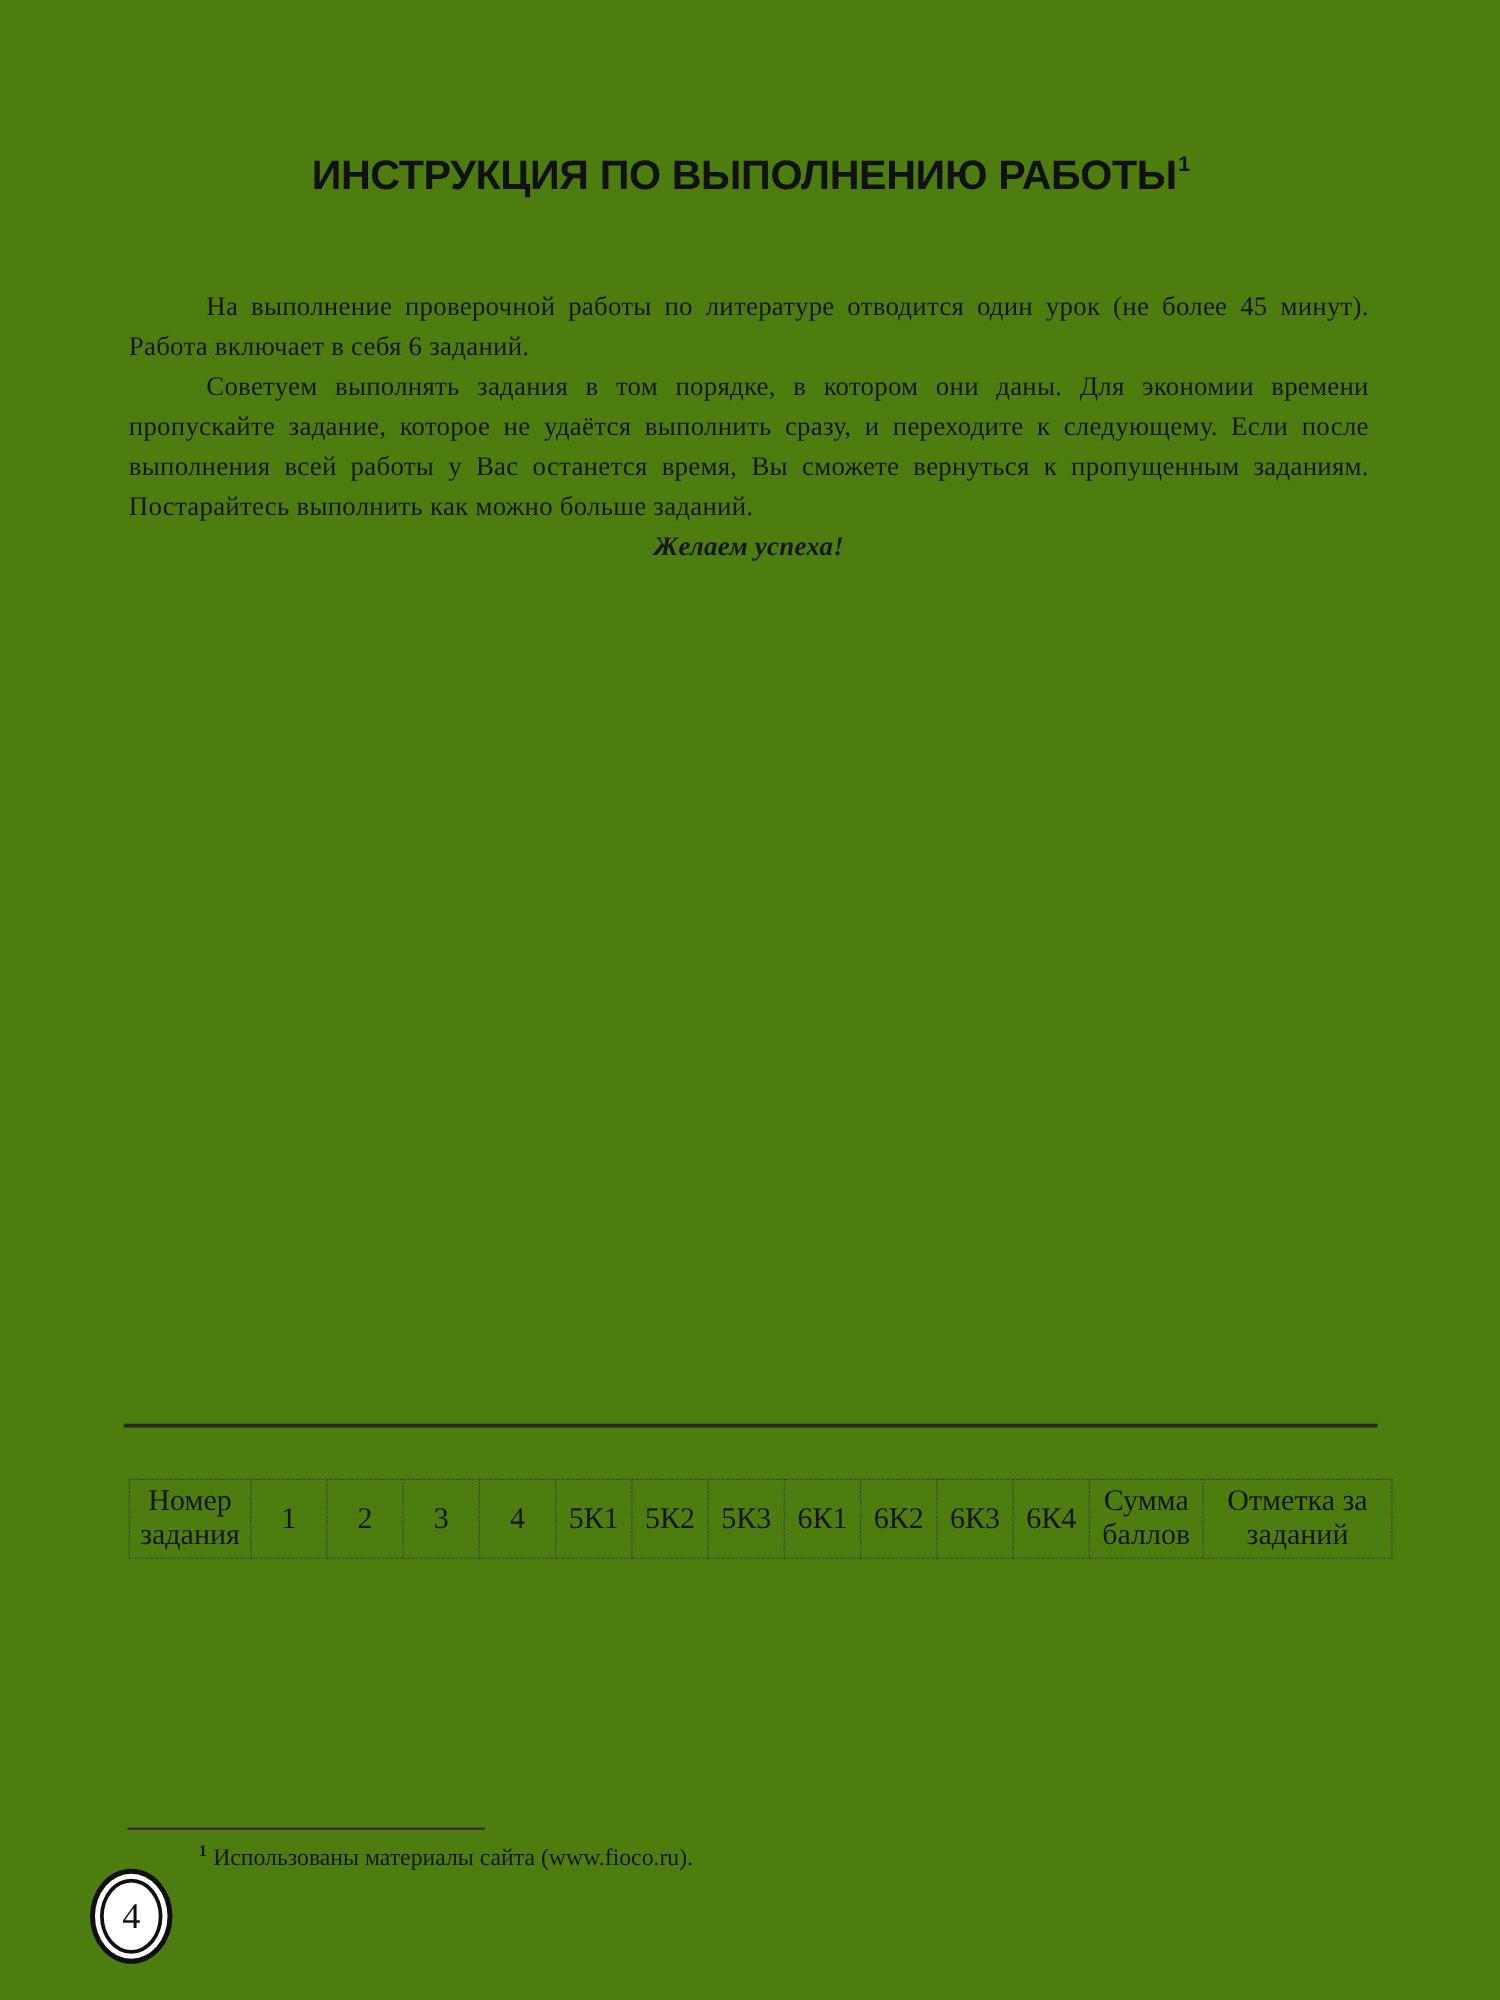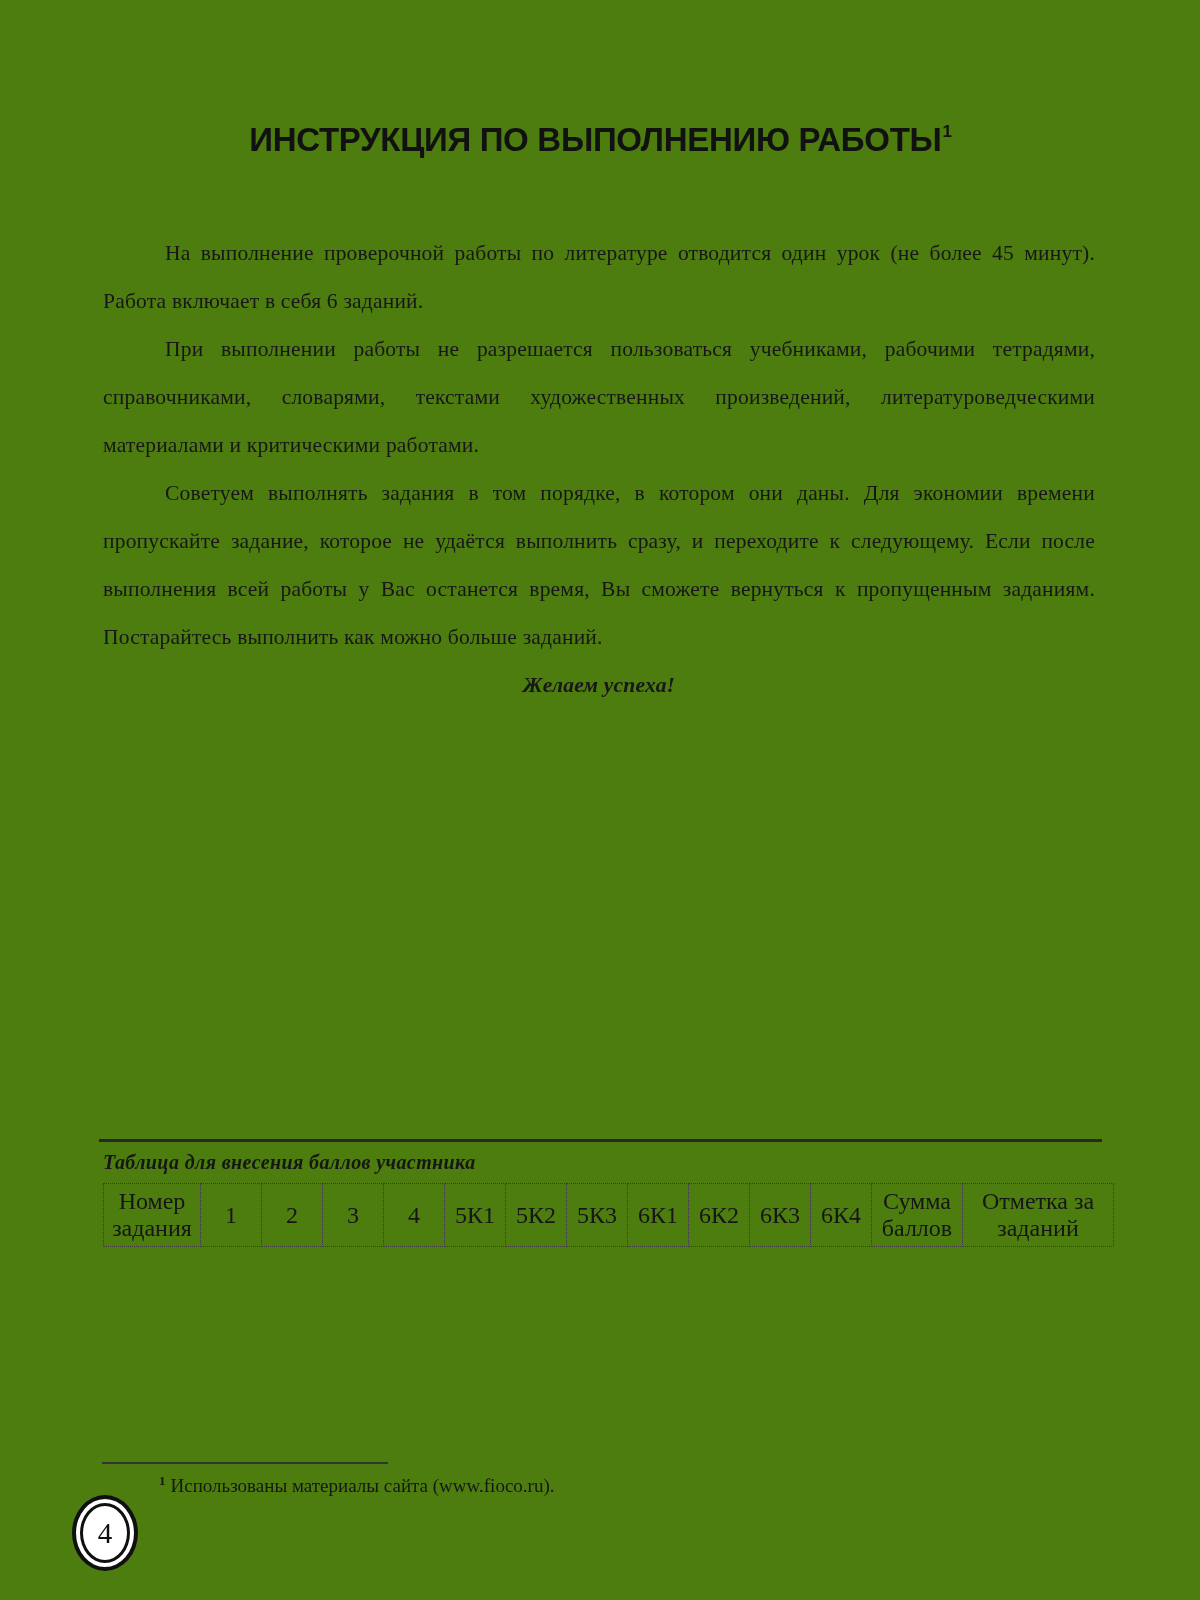--- a/index.html
+++ b/index.html
@@ -23,21 +23,21 @@
     color:#111;
   }
   .title sup {
     font-size:17px;
     position:relative; top:-2px; left:1px;
   }
   .body-text {
     position:absolute;
     left:103px; top:229px; width:992px;
     font-size:21.5px;
-    line-height:48px;
+    line-height:32px;
     letter-spacing:0.2px;
     text-align:justify;
     color:#171717;
   }
   .body-text p { margin:0; text-indent:62px; }
   .wish {
     text-align:center;
     text-indent:0 !important;
     font-weight:bold;
     font-style:italic;
@@ -114,28 +114,26 @@
 </style>
 </head>
 <body>
 
 <div class="page">
 
   <h1 class="title"><span>ИНСТРУКЦИЯ ПО ВЫПОЛНЕНИЮ РАБОТЫ</span><sup>1</sup></h1>
 
   <div class="body-text">
     <p>На выполнение проверочной работы по литературе отводится один урок (не более 45 минут). Работа включает в себя 6 заданий.</p>
-    <p>При выполнении работы не разрешается пользоваться учебниками, рабочими тетрадями, справочниками, словарями, текстами художественных произведений, литературоведческими материалами и критическими работами.</p>
     <p>Советуем выполнять задания в том порядке, в котором они даны. Для экономии времени пропускайте задание, которое не удаётся выполнить сразу, и переходите к следующему. Если после выполнения всей работы у Вас останется время, Вы сможете вернуться к пропущенным заданиям. Постарайтесь выполнить как можно больше заданий.</p>
     <p class="wish">Желаем успеха!</p>
   </div>
 
   <div class="rule"></div>
 
-  <div class="table-caption">Таблица для внесения баллов участника</div>
 
   <table class="score-table">
     <tbody>
       <tr class="hdr-row">
         <td class="label-col">Номер задания</td>
         <td class="num-col">1</td>
           <td class="num-col">2</td>
           <td class="num-col">3</td>
           <td class="num-col">4</td>
           <td class="num-col">5К1</td>

